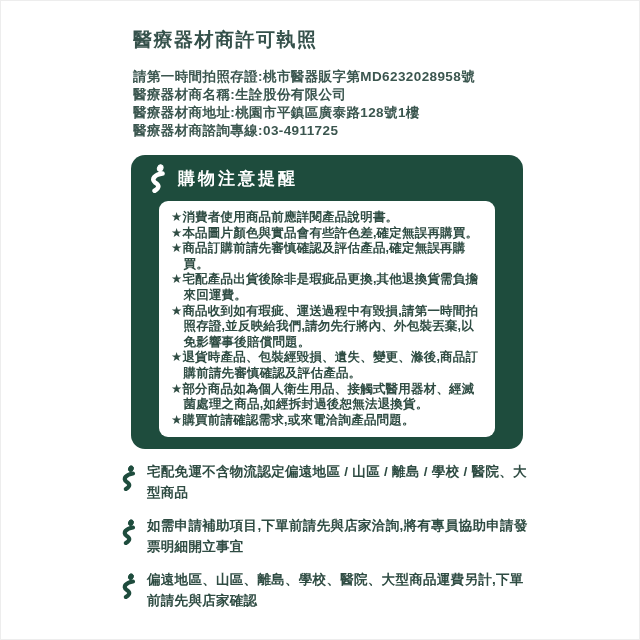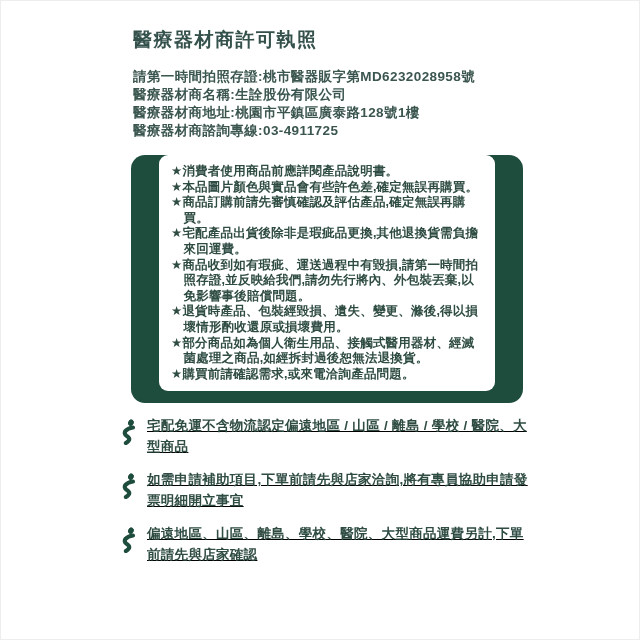--- a/index.html
+++ b/index.html
@@ -64,21 +64,21 @@
   .bullet-list li {
     font-size: 12.5px;
     line-height: 15.6px;
     color: #2f4c43;
     font-weight: bold;
     padding-left: 1em;
     text-indent: -1em;
     letter-spacing: 0.2px;
   }
   
-  .footnotes { margin-top: 4px; margin-left: -12px; text-decoration: underline; }
+  .footnotes { margin-top: 4px; margin-left: -12px; }
   .footnote {
     display: flex;
     align-items: flex-start;
     gap: 9px;
     margin-top: 12px;
   }
   .footnote .mark { width: 19px; height: 26px; flex: 0 0 auto; margin-top: 4px; }
   .footnote-text {
     font-size: 13.5px;
     line-height: 21px;
@@ -106,28 +106,34 @@
     <h1 class="license-title">醫療器材商許可執照</h1>
     <div class="license-lines">
       <div class="license-line">請第一時間拍照存證:桃市醫器販字第MD6232028958號</div>
       <div class="license-line">醫療器材商名稱:生詮股份有限公司</div>
       <div class="license-line">醫療器材商地址:桃園市平鎮區廣泰路128號1樓</div>
       <div class="license-line">醫療器材商諮詢專線:03-4911725</div>
     </div>
   </div>
 
   <div class="notice-box">
+    <div class="notice-header">
+      <svg class="mark" viewBox="0 0 21 29">
+        <use href="#brand-mark" fill="#ffffff" stroke="#ffffff"></use>
+      </svg>
+      <span class="notice-title">購物注意提醒</span>
+    </div>
     <div class="notice-panel">
       <ul class="bullet-list">
         <li>★消費者使用商品前應詳閱產品說明書。</li>
         <li>★本品圖片顏色與實品會有些許色差,確定無誤再購買。</li>
         <li>★商品訂購前請先審慎確認及評估產品,確定無誤再購買。</li>
         <li>★宅配產品出貨後除非是瑕疵品更換,其他退換貨需負擔來回運費。</li>
         <li>★商品收到如有瑕疵、運送過程中有毀損,請第一時間拍照存證,並反映給我們,請勿先行將內、外包裝丟棄,以免影響事後賠償問題。</li>
-        <li>★退貨時產品、包裝經毀損、遺失、變更、滌後,得以損壞情形酌收還原或損壞費用。</li>
+        <li>★退貨時產品、包裝經毀損、遺失、變更、滌後,商品訂購前請先審慎確認及評估產品。</li>
         <li>★部分商品如為個人衛生用品、接觸式醫用器材、經滅菌處理之商品,如經拆封過後恕無法退換貨。</li>
         <li>★購買前請確認需求,或來電洽詢產品問題。</li>
       </ul>
     </div>
   </div>
 
   <div class="footnotes">
     <div class="footnote">
       <svg class="mark" viewBox="0 0 21 29">
         <use href="#brand-mark" fill="#1e4c3d" stroke="#1e4c3d"></use>

